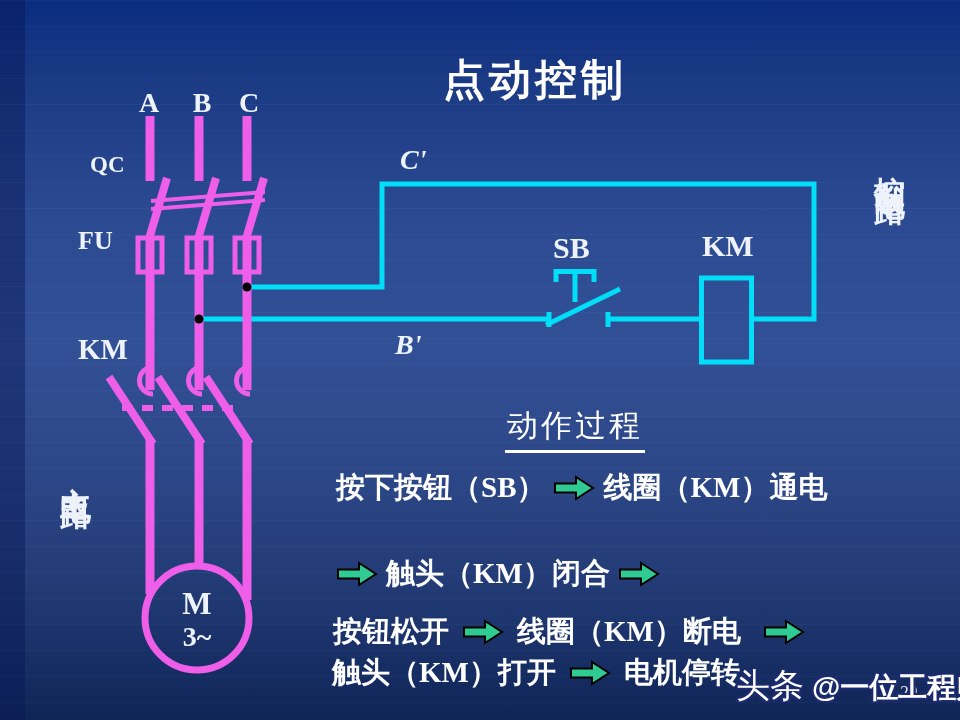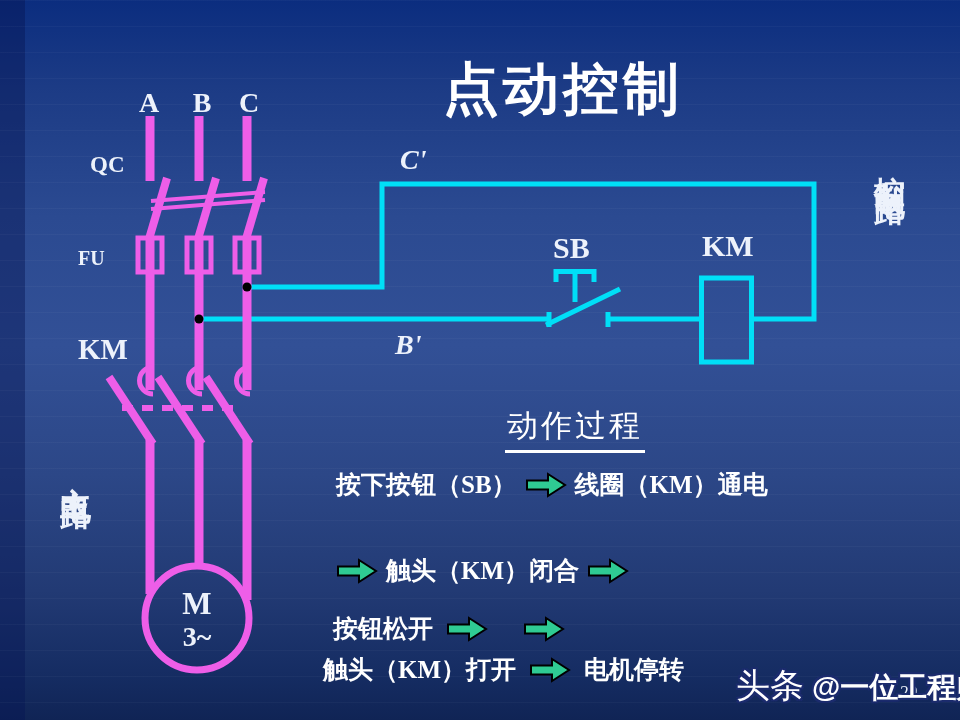--- a/index.html
+++ b/index.html
@@ -7,24 +7,24 @@
     position:relative;width:960px;height:720px;overflow:hidden;
     background:linear-gradient(180deg,#0b2d7f 0%,#1c3b85 12%,#2b4a91 30%,#325096 48%,#2c4787 66%,#223a74 82%,#152c62 94%,#102455 100%);
     font-family:"Liberation Serif","DejaVu Serif",serif;
     color:#fff;
   }
   #banding{position:absolute;inset:0;background:repeating-linear-gradient(180deg,rgba(255,255,255,0.03) 0 1px,rgba(0,0,0,0) 1px 26px);pointer-events:none;}
   #left-col{position:absolute;left:0;top:0;width:25px;height:720px;background:rgba(6,22,84,0.45);}
   .abs{position:absolute;}
   .lbl{position:absolute;font-weight:bold;color:#edf2fb;white-space:nowrap;}
   .italic{font-style:italic;}
-  #title{position:absolute;left:443px;top:52px;font-size:56px;font-weight:bold;letter-spacing:4px;color:#ffffff;}
+  #title{position:absolute;left:443px;top:52px;font-size:42px;font-weight:bold;letter-spacing:4px;color:#ffffff;}
   .vtext{position:absolute;writing-mode:vertical-rl;text-orientation:upright;font-size:31px;font-weight:bold;letter-spacing:6px;color:#edf2fb;}
   #proc-heading{position:absolute;left:505px;top:405px;font-size:31px;font-weight:normal;letter-spacing:3px;border-bottom:3px solid #fff;padding:0 2px 3px 2px;color:#fff;}
-  .pline{position:absolute;display:flex;align-items:center;font-size:25px;font-weight:bold;color:#fff;white-space:nowrap;}
+  .pline{position:absolute;display:flex;align-items:center;font-size:29px;font-weight:bold;color:#fff;white-space:nowrap;}
   .garrow{flex:0 0 auto;margin:0 8px;}
   .gap-l .garrow{margin:0 13px;}
   #watermark{position:absolute;left:736px;top:663px;font-size:29px;font-weight:bold;white-space:nowrap;z-index:5;
     font-family:"Liberation Sans","DejaVu Sans",sans-serif;color:#fff;
     text-shadow:2px 2px 0 #1b2b6d,-2px -2px 0 #1b2b6d,2px -2px 0 #1b2b6d,-2px 2px 0 #1b2b6d,0 2px 0 #1b2b6d,0 -2px 0 #1b2b6d,2px 0 0 #1b2b6d,-2px 0 0 #1b2b6d;}
   #watermark .brand{font-weight:400;font-size:34px;}
   #page-num{position:absolute;left:874px;top:683px;font-size:18px;font-style:italic;color:#e8edf8;z-index:4;margin-left:25px;}
 </style>
 </head>
 <body>
@@ -80,21 +80,21 @@
       <circle cx="199" cy="319" r="4.5"></circle>
     </g>
   </svg>
 
   <div id="title">点动控制</div>
 
   <div class="lbl" style="left:136px;top:87px;width:26px;text-align:center;font-size:28px">A</div>
   <div class="lbl" style="left:189px;top:87px;width:26px;text-align:center;font-size:28px">B</div>
   <div class="lbl" style="left:236px;top:87px;width:26px;text-align:center;font-size:28px">C</div>
   <div class="lbl" style="left:90px;top:152px;font-size:23px">QC</div>
-  <div class="lbl" style="left:78px;top:247px;font-size:20px">FU</div>
+  <div class="lbl" style="left:78px;top:226px;font-size:26px">FU</div>
   <div class="lbl" style="left:78px;top:333px;font-size:29px">KM</div>
   <div class="lbl italic" style="left:400px;top:144px;font-size:28px">C'</div>
   <div class="lbl italic" style="left:395px;top:329px;font-size:28px">B'</div>
   <div class="lbl" style="left:553px;top:231px;font-size:30px">SB</div>
   <div class="lbl" style="left:702px;top:229px;font-size:30px">KM</div>
   <div class="lbl" style="left:177px;top:586px;width:40px;text-align:center;font-size:31px">M</div>
   <div class="lbl" style="left:177px;top:621px;width:40px;text-align:center;font-size:28px">3~</div>
   <div class="vtext" style="left:54px;top:462px">主电路</div>
   <div class="vtext" style="left:868px;top:152px">控制电路</div>
 
@@ -116,26 +116,27 @@
     <svg class="garrow" width="42" height="28" viewBox="0 0 42 28">
         <path d="M2,9.5 H23 V3 L40,14 L23,25 V18.5 H2 Z" stroke="#000" stroke-width="2" fill="#2fcb93"></path>
       </svg>
   </div>
 
   <div class="pline gap-l" style="left:333px;top:612px">
     <span>按钮松开</span>
     <svg class="garrow" width="42" height="28" viewBox="0 0 42 28">
         <path d="M2,9.5 H23 V3 L40,14 L23,25 V18.5 H2 Z" stroke="#000" stroke-width="2" fill="#2fcb93"></path>
       </svg>
+    <span>线圈（KM）断电</span>
     <svg class="garrow" style="margin-left:22px" width="42" height="28" viewBox="0 0 42 28">
         <path d="M2,9.5 H23 V3 L40,14 L23,25 V18.5 H2 Z" stroke="#000" stroke-width="2" fill="#2fcb93"></path>
       </svg>
   </div>
 
-  <div class="pline gap-l" style="left:323px;top:653px">
+  <div class="pline gap-l" style="left:332px;top:653px">
     <span>触头（KM）打开</span>
     <svg class="garrow" width="42" height="28" viewBox="0 0 42 28">
         <path d="M2,9.5 H23 V3 L40,14 L23,25 V18.5 H2 Z" stroke="#000" stroke-width="2" fill="#2fcb93"></path>
       </svg>
     <span>电机停转</span>
   </div>
 
   <div id="page-num">29</div>
   <div id="watermark"><span class="brand">头条</span> <span>@一位工程师</span></div>
 </div>

